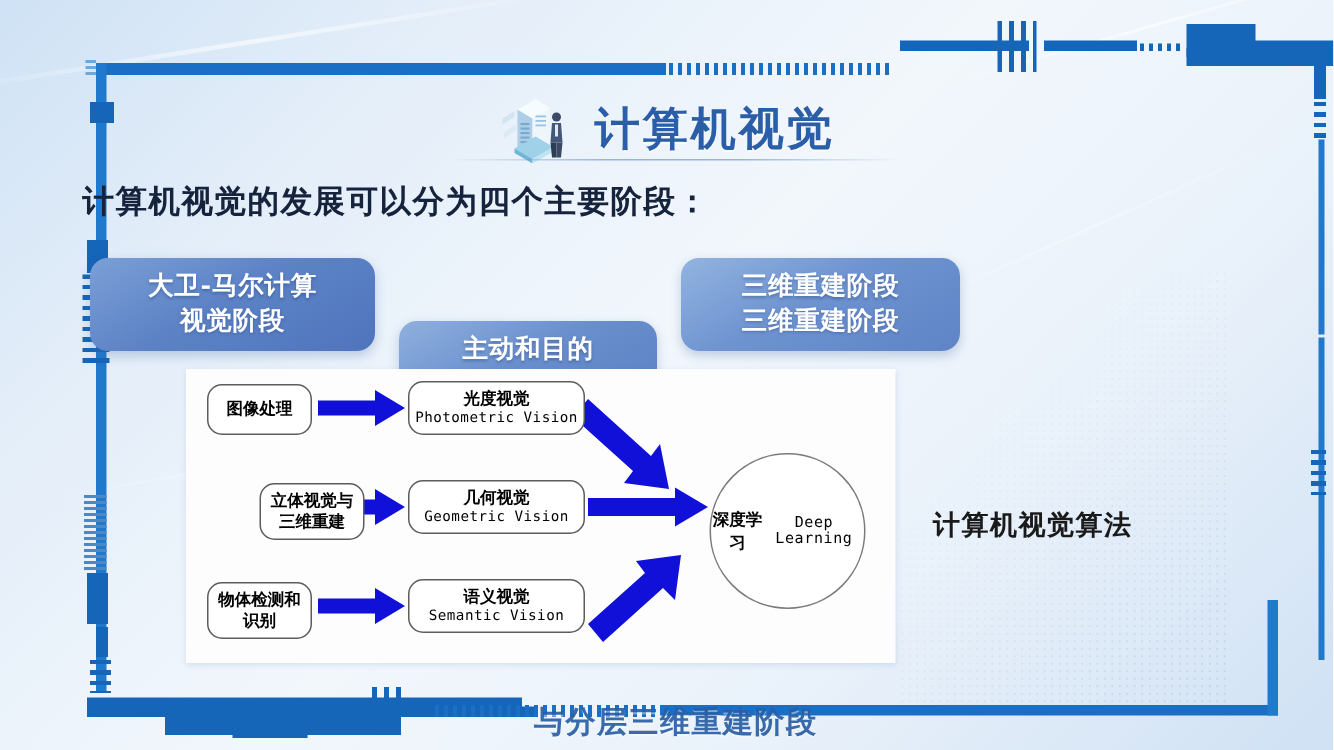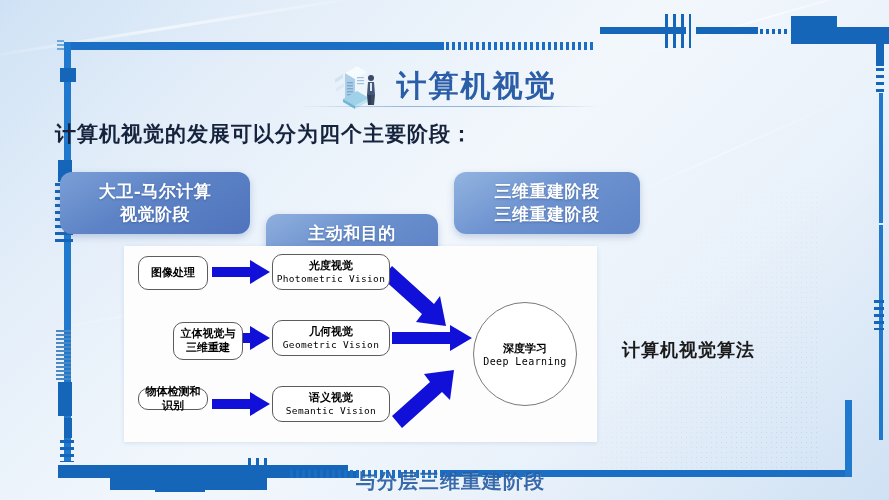--- a/index.html
+++ b/index.html
@@ -158,30 +158,30 @@
     font-family: "DejaVu Sans", "Liberation Sans", sans-serif;
     font-weight: 700; font-size: 11px; line-height: 1.25;
   }
   .node .en {
     font-family: "DejaVu Sans Mono", "Liberation Mono", monospace;
     font-size: 9.5px; line-height: 1.25; letter-spacing: .3px;
   }
   
   .n-l1 { left: 14px;  top: 10px;  width: 70px; height: 34px; }
   .n-l2 { left: 14px;  top: 76px;  width: 70px; height: 38px; margin-left: 35px; }
-  .n-l3 { left: 14px;  top: 142px; width: 70px; height: 22px; }
+  .n-l3 { left: 14px;  top: 142px; width: 70px; height: 38px; }
   
   .n-m1 { left: 148px; top: 8px;   width: 118px; height: 36px; }
   .n-m2 { left: 148px; top: 74px;  width: 118px; height: 36px; }
   .n-m3 { left: 148px; top: 140px; width: 118px; height: 36px; }
 
   #circle {
     position:absolute; left: 349px; top: 56px; width: 104px; height: 104px;
     border: 1.2px solid #7a7a7a; border-radius: 50%;
-    display:flex; flex-direction:column; align-items:center; justify-content:center;
+    display:flex; flex-direction:row; align-items:center; justify-content:center;
     text-align:center; background: #ffffff;
   }
   #circle .cn { font-family:"DejaVu Sans","Liberation Sans",sans-serif; font-weight:700; font-size:11px; }
   #circle .en { font-family:"DejaVu Sans Mono","Liberation Mono",monospace; font-size:10px; letter-spacing:.4px; }
 
   #arrows { position:absolute; left:0; top:0; width:473px; height:196px; }
 
   #algo-label {
     position:absolute; left: 622px; top: 338px;
     font-family: Liberation Mono, monospace;

